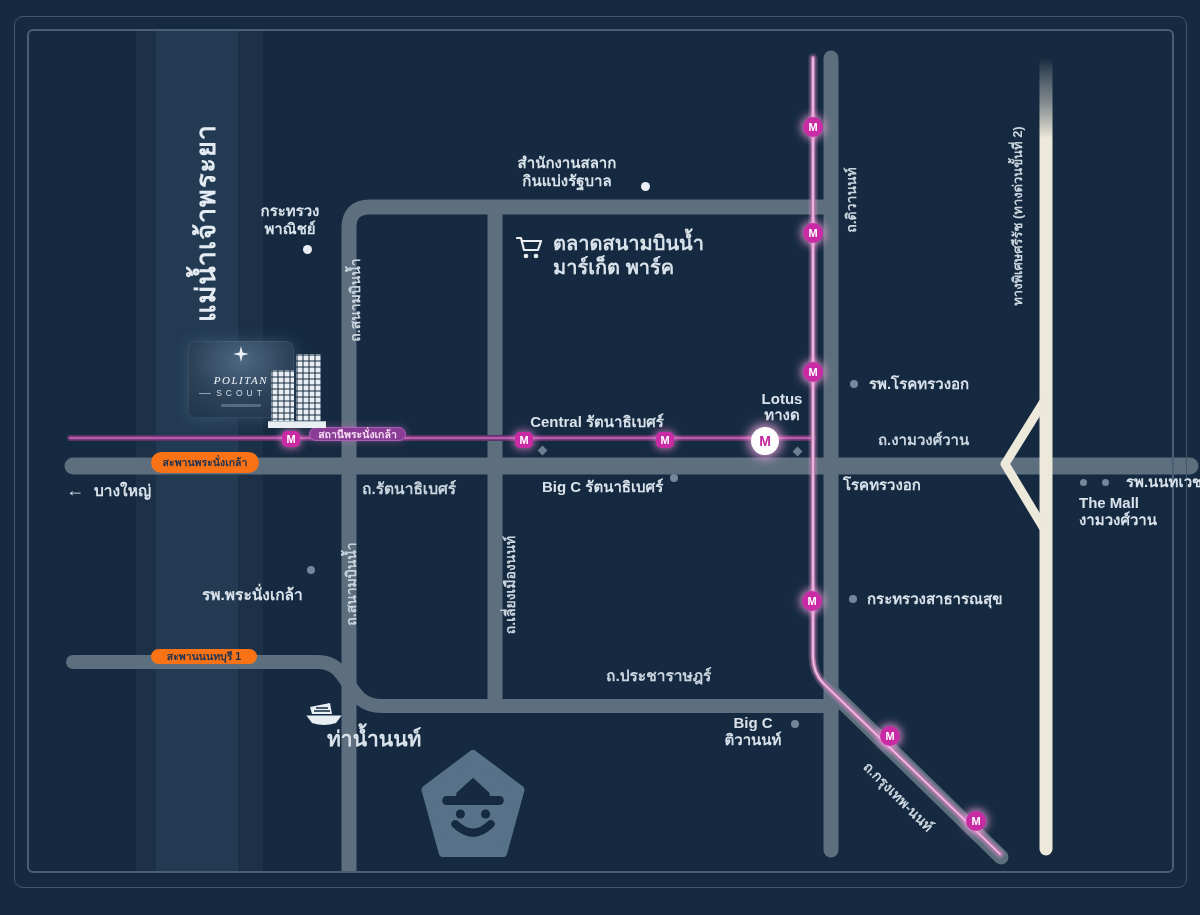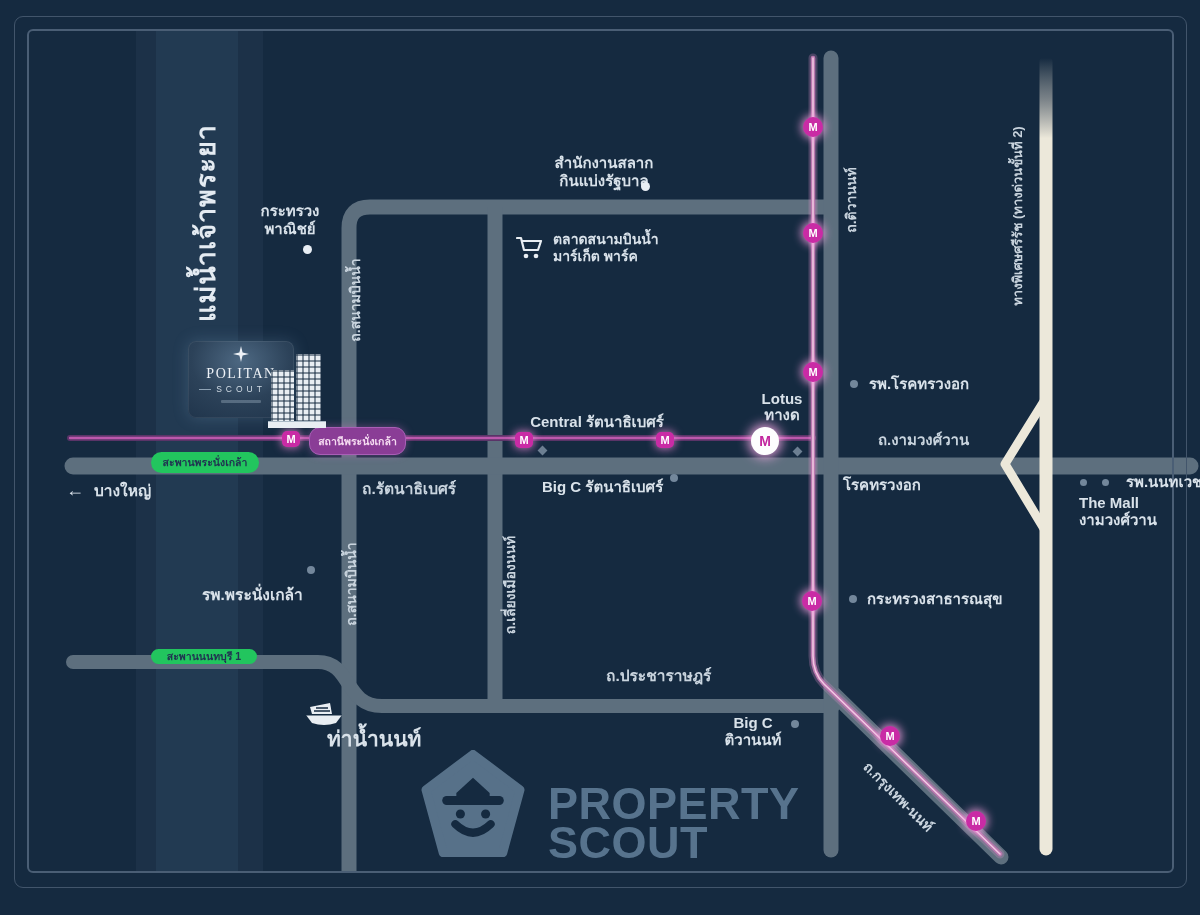--- a/index.html
+++ b/index.html
@@ -33,30 +33,30 @@
      color:#fff;font-weight:bold;}
   .m-sq{width:18px;height:16px;border-radius:5px;background:#c92ba5;font-size:11px;
      box-shadow:0 0 8px 1px rgba(243,140,218,.75);}
   .m-ci{width:20px;height:20px;border-radius:50%;background:#c92ba5;font-size:11px;
      box-shadow:0 0 9px 2px rgba(245,160,225,.8);}
   .m-big{width:28px;height:28px;border-radius:50%;background:#fdfdfe;color:#c2269e;font-size:14px;
      font-weight:800;box-shadow:0 0 11px 3px rgba(248,170,230,.85);}
   
   .pill-g,.pill-p{position:absolute;display:flex;align-items:center;justify-content:center;
      font-size:10.5px;font-weight:600;border-radius:11px;white-space:nowrap;}
-  .pill-g{background:#22c55e;color:#203451;}
+  .pill-g{background:#f97316;color:#203451;}
   .pill-p{background:#8a3d96;color:#f6dcf2;border:1.5px solid #a95fb6;
      box-shadow:0 0 8px rgba(220,120,210,.4);}
   
   .politan{position:absolute;left:188px;top:341px;width:106px;height:77px;border-radius:8px;
      background:radial-gradient(90px 70px at 53px 20px,#4d6882 0%,#2c4259 55%,#20354c 100%);
      box-shadow:0 0 16px rgba(140,180,220,.22), inset 0 0 0 1px rgba(255,255,255,.07);
      display:flex;flex-direction:column;align-items:center;padding-top:5px;}
-  .politan .brand{font-family:"Liberation Serif","DejaVu Serif",serif;font-size:14px;
-     letter-spacing:1.5px;color:#eef2f7;margin-top:4px;}
+  .politan .brand{font-family:"Liberation Serif","DejaVu Serif",serif;font-size:11px;
+     letter-spacing:1.5px;color:#eef2f7;margin-top:12px;font-style:italic;}
   .politan .sub{font-size:8.5px;letter-spacing:4px;color:#d3dde6;margin-top:2px;
      display:flex;align-items:center;gap:5px;}
   .politan .sub::before,.politan .sub::after{content:"";display:block;width:12px;height:1px;background:#8ea2b4;}
   .politan .fine{width:40px;height:3px;background:#8ea2b4;opacity:.45;border-radius:1px;margin-top:6px;}
   
   .towers{position:absolute;left:268px;top:350px;width:58px;height:78px;}
   .tower{position:absolute;bottom:6px;
      background:
        repeating-linear-gradient(90deg,rgba(21,42,64,.5) 0 2px,transparent 2px 6px),
        repeating-linear-gradient(180deg,rgba(21,42,64,.5) 0 2px,transparent 2px 6px),#e9eef3;}
@@ -118,32 +118,32 @@
   <div class="frame-inner"></div>
 
   <div class="lb rot river-lb" style="left:206px;top:223px;">แม่น้ำเจ้าพระยา</div>
 
   <div class="lb ctr" style="left:290px;top:202px;">
     <span class="ln">กระทรวง</span>
     <span class="ln">พาณิชย์</span>
   </div>
   <div class="dot dw" style="left:303px;top:245px;width:9px;height:9px;"></div>
 
-  <div class="lb ctr" style="left:604px;top:154px;font-family:Liberation Serif, serif;">
+  <div class="lb ctr" style="left:567px;top:154px;font-family:Liberation Serif, serif;">
     <span class="ln">สำนักงานสลาก</span>
     <span class="ln">กินแบ่งรัฐบาล</span>
   </div>
   <div class="dot dw" style="left:641px;top:182px;width:9px;height:9px;"></div>
 
   <svg class="abs" style="left:516px;top:236px;" width="28" height="26" viewBox="0 0 28 26">
     <path d="M1 2 H5 L8 14 H22 L25 5 H7" stroke="#e9eef3" stroke-width="2.2" fill="none" stroke-linejoin="round" stroke-linecap="round"></path>
     <circle cx="10" cy="20" r="2.3" fill="#e9eef3"></circle>
     <circle cx="20" cy="20" r="2.3" fill="#e9eef3"></circle>
   </svg>
-  <div class="lb" style="left:553px;top:231px;font-size:14px;">
+  <div class="lb" style="left:553px;top:231px;font-size:20px;">
     <span class="ln">ตลาดสนามบินน้ำ</span>
     <span class="ln">มาร์เก็ต พาร์ค</span>
   </div>
 
   <div class="lb rot dim" style="left:356px;top:300px;font-size:14px;">ถ.สนามบินน้ำ</div>
   <div class="lb rot dim" style="left:352px;top:584px;font-size:14px;">ถ.สนามบินน้ำ</div>
   <div class="lb rot dim" style="left:511px;top:585px;font-size:14px;">ถ.เลี่ยงเมืองนนท์</div>
   <div class="lb rot dim" style="left:852px;top:200px;font-size:14px;">ถ.ติวานนท์</div>
   <div class="lb rot dim" style="left:1018px;top:216px;font-size:13px;">ทางพิเศษศรีรัช (ทางด่วนขั้นที่ 2)</div>
   <div class="lb rot45 dim" style="left:898px;top:797px;font-size:14px;">ถ.กรุงเทพ-นนท์</div>
@@ -194,21 +194,21 @@
     <path d="M6 18 H42 L36 26 Q24 30 12 26 Z" fill="#e9eef3"></path>
     <path d="M12 17 L10 10 L30 6 L32 17" fill="#e9eef3"></path>
     <path d="M14 14 H30 M16 11 H28" stroke="#152a40" stroke-width="1.4"></path>
     <path d="M6 18 H42" stroke="#152a40" stroke-width="1.2"></path>
   </svg>
   <div class="lb" style="left:327px;top:726px;font-size:21px;">ท่าน้ำนนท์</div>
 
   <div class="pill-g" style="left:151px;top:452px;width:108px;height:21px;">สะพานพระนั่งเกล้า</div>
   <div class="pill-g" style="left:151px;top:649px;width:106px;height:15px;">สะพานนนทบุรี 1</div>
 
-  <div class="pill-p" style="left:309px;top:427px;width:97px;height:28px;">สถานีพระนั่งเกล้า</div>
+  <div class="pill-p" style="left:309px;top:427px;width:97px;height:14px;">สถานีพระนั่งเกล้า</div>
 
   <div class="dia" style="left:539px;top:447px;"></div>
   <div class="dia" style="left:794px;top:448px;"></div>
 
   <div class="m-sq" style="left:282px;top:431px;">M</div>
   <div class="m-sq" style="left:515px;top:432px;">M</div>
   <div class="m-sq" style="left:656px;top:432px;">M</div>
   <div class="m-big" style="left:751px;top:427px;">M</div>
 
   <div class="m-ci" style="left:803px;top:117px;">M</div>
@@ -235,19 +235,15 @@
 
   <div class="wm">
     <svg width="106" height="112" viewBox="0 0 105 110">
       <path d="M52.5 4 L99 39 L82 101 L23 101 L6 39 Z" fill="#5d7890" stroke="#5d7890" stroke-width="9" stroke-linejoin="round"></path>
       <polygon points="36,42 52.5,27 69,42 69,47 36,47" fill="#152a40"></polygon>
       <rect x="22" y="45" width="61" height="9" rx="4.5" fill="#152a40"></rect>
       <circle cx="40" cy="63" r="4.5" fill="#152a40"></circle>
       <circle cx="65" cy="63" r="4.5" fill="#152a40"></circle>
       <path d="M35 73 Q52.5 90 70 73" stroke="#152a40" stroke-width="8" fill="none" stroke-linecap="round"></path>
     </svg>
-    <div class="wm-text">
-      <div>PROPERTY</div>
-      <div>SCOUT</div>
-    </div>
   </div>
 
 </div>
 
 </body></html>

